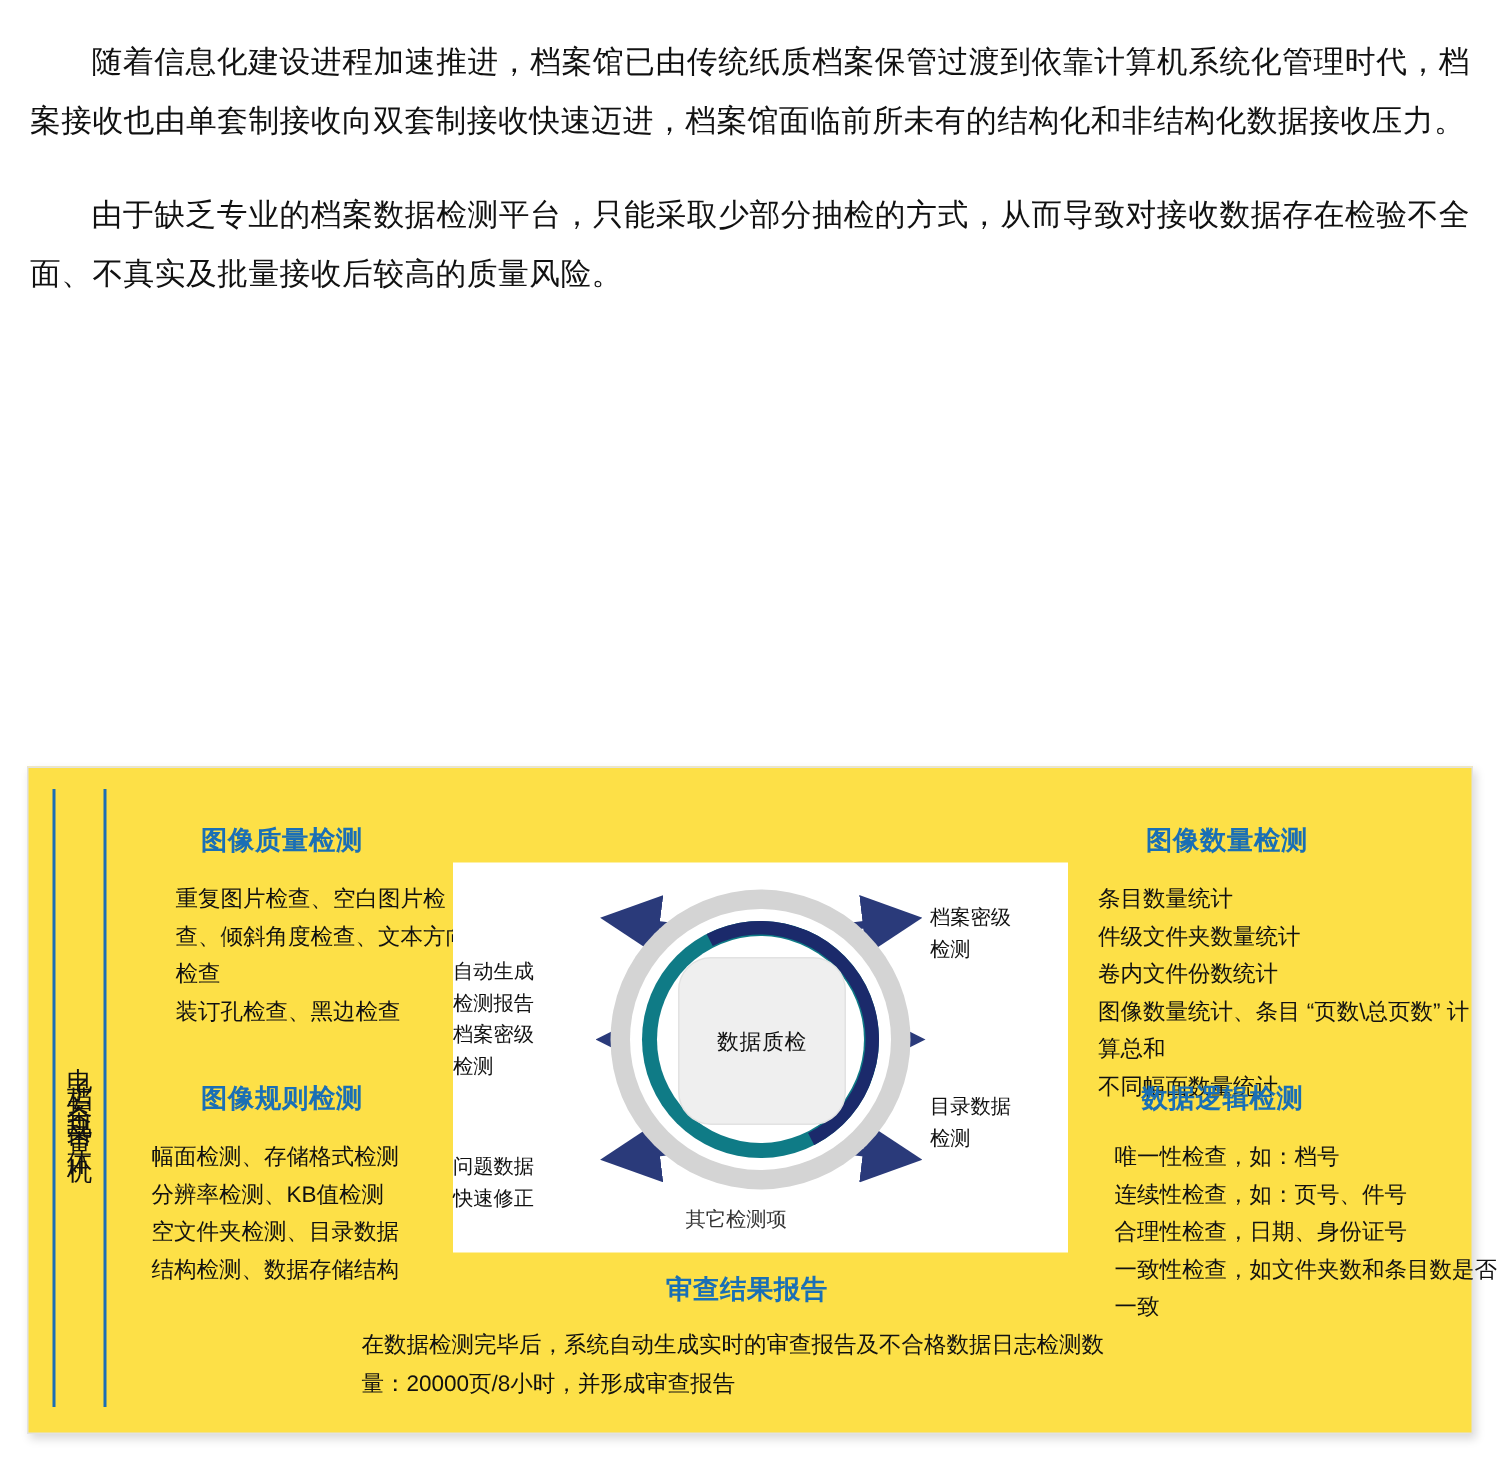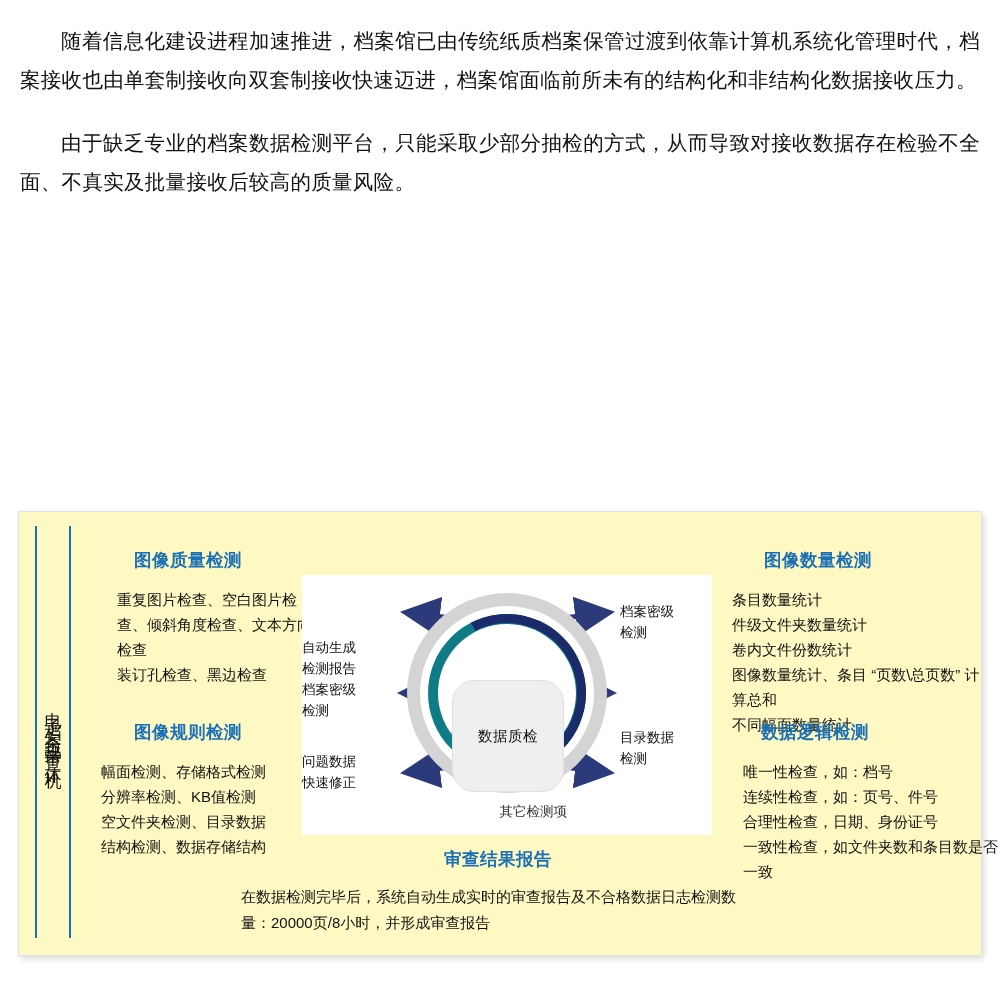--- a/index.html
+++ b/index.html
@@ -24,31 +24,30 @@
     width: 960px;
   }
   .para {
     font-size: 20.5px;
     line-height: 39px;
     text-indent: 2em;
     letter-spacing: 0.3px;
     color: #111;
     margin: 0 0 24px 0;
     text-align: justify;
-    font-family: Liberation Serif, serif;
   }
 
   
   .panel {
     position: absolute;
     left: 18px;
     top: 511px;
     width: 962px;
     height: 443px;
-    background: #fef9c3;
+    background: #fde047;
     border: 1px solid #e2e2e2;
     box-shadow: 2px 3px 6px rgba(0,0,0,0.15);
   }
 
   
   .vtitle {
     position: absolute;
     left: 16px;
     top: 14px;
     width: 36px;
@@ -156,37 +155,36 @@
     width: 110px; height: 110px;
     border-radius: 22px;
     background: #efefef;
     border: 1px solid #e2e2e2;
     display: flex;
     align-items: center;
     justify-content: center;
     font-size: 14.5px;
     color: #111;
     letter-spacing: 0.5px;
-    margin-top: 42px;
   }
 
   .node {
     position: absolute;
     font-size: 13.5px;
     line-height: 21px;
     color: #111;
     width: 95px;
   }
   #n-tl { left: 0px;   top: 26px; }
   #n-ml { left: 0px;   top: 104px; }
   #n-bl { left: 0px;   top: 176px; }
   #n-tr { left: 318px; top: 26px; }
   #n-mr { left: 318px; top: 104px; margin-top: 48px; }
   #n-br { left: 318px; top: 176px; }
-  #n-bot{ left: 155px; top: 227px; width: 110px; text-align: right; color:#333;font-family:Liberation Mono, monospace; }
+  #n-bot{ left: 155px; top: 227px; width: 110px; text-align: left; color:#333; }
 
   .arrow { position: absolute; }
 </style>
 </head>
 <body>
 
 <div class="doc-body">
   <p class="para">随着信息化建设进程加速推进，档案馆已由传统纸质档案保管过渡到依靠计算机系统化管理时代，档案接收也由单套制接收向双套制接收快速迈进，档案馆面临前所未有的结构化和非结构化数据接收压力。</p>
   <p class="para">由于缺乏专业的档案数据检测平台，只能采取少部分抽检的方式，从而导致对接收数据存在检验不全面、不真实及批量接收后较高的质量风险。</p>
 </div>
@@ -244,21 +242,21 @@
     <div class="ring-mid"></div>
     <div class="ring-teal"></div>
     <div class="ring-navy"></div>
     <div class="ring-white"></div>
     <div class="ring-core">数据质检</div>
 
     <div class="node" id="n-tl" style="white-space:pre-line;margin-top:36px;">自动生成
 检测报告</div>
     <div class="node" id="n-ml" style="white-space:pre-line;">档案密级
 检测</div>
-    <div class="node" id="n-bl" style="white-space:pre-line;">问题数据
+    <div class="node" id="n-bl" style="white-space:pre-line;margin-top:16px;">问题数据
 快速修正</div>
     <div class="node" id="n-tr" style="white-space:pre-line;">档案密级
 检测</div>
     <div class="node" id="n-mr" style="white-space:pre-line;">目录数据
 检测</div>
     <div class="node" id="n-bot">其它检测项</div>
   </div>
 
 </div>
 

